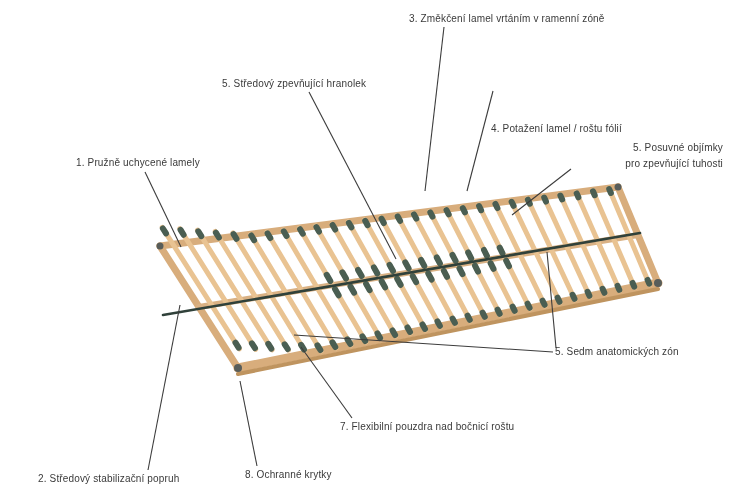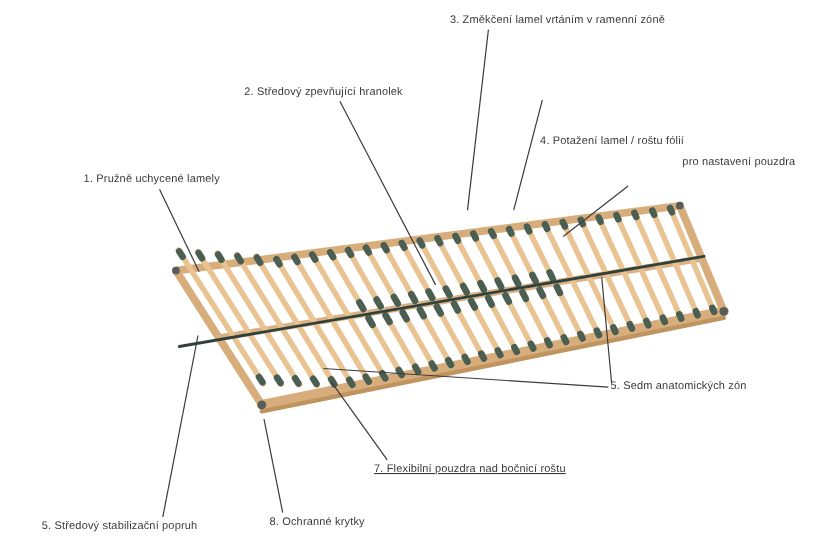--- a/index.html
+++ b/index.html
@@ -12,21 +12,21 @@
   .lbl{
     position:absolute;font-size:10px;color:#3a3a3a;
     letter-spacing:.15px;white-space:nowrap;line-height:16px;
   }
   .l1{left:76px;top:155px;text-align:right;}
   .l2{left:222px;top:76px;}
   .l3{left:409px;top:11px;}
   .l4{left:491px;top:77px;margin-top:44px;}
   .l5{right:21px;top:140px;text-align:right;}
   .l6{left:555px;top:344px;}
-  .l7{left:340px;top:419px;text-decoration:underline;}
+  .l7{left:340px;top:419px;}
   .l8{left:245px;top:467px;text-align:center;}
   .l9{left:38px;top:471px;}
 </style>
 </head>
 <body>
 
 <div class="stage">
 
   <svg width="744" height="504" viewBox="0 0 744 504">
 
@@ -168,24 +168,25 @@
       <path d="M571,169 L512,215" stroke="#3c3c3c"></path>
       <path d="M556,348 L547,252" stroke="#3c3c3c"></path>
       <path d="M553,352 L294,335" stroke="#3c3c3c"></path>
       <path d="M352,418 L301,347" stroke="#3c3c3c"></path>
       <path d="M257,466 L240,381" stroke="#3c3c3c"></path>
       <path d="M148,470 L180,305" stroke="#3c3c3c"></path>
     </g>
   </svg>
 
   <div class="lbl l1">1. Pružně uchycené lamely</div>
-  <div class="lbl l2">2. Středový zpevňující hranolek</div>
+  <div class="lbl l2">5. Středový zpevňující hranolek</div>
   <div class="lbl l3">3. Změkčení lamel vrtáním v ramenní zóně</div>
   <div class="lbl l4">4. Potažení lamel / roštu fólií</div>
   <div class="lbl l5">
-    <div>pro nastavení pouzdra</div>
+    <div>5. Posuvné objímky</div>
+    <div>pro zpevňující tuhosti</div>
   </div>
   <div class="lbl l6">5. Sedm anatomických zón</div>
   <div class="lbl l7">7. Flexibilní pouzdra nad bočnicí roštu</div>
   <div class="lbl l8">8. Ochranné krytky</div>
-  <div class="lbl l9">5. Středový stabilizační popruh</div>
+  <div class="lbl l9">2. Středový stabilizační popruh</div>
 
 </div>
 
 </body></html>

